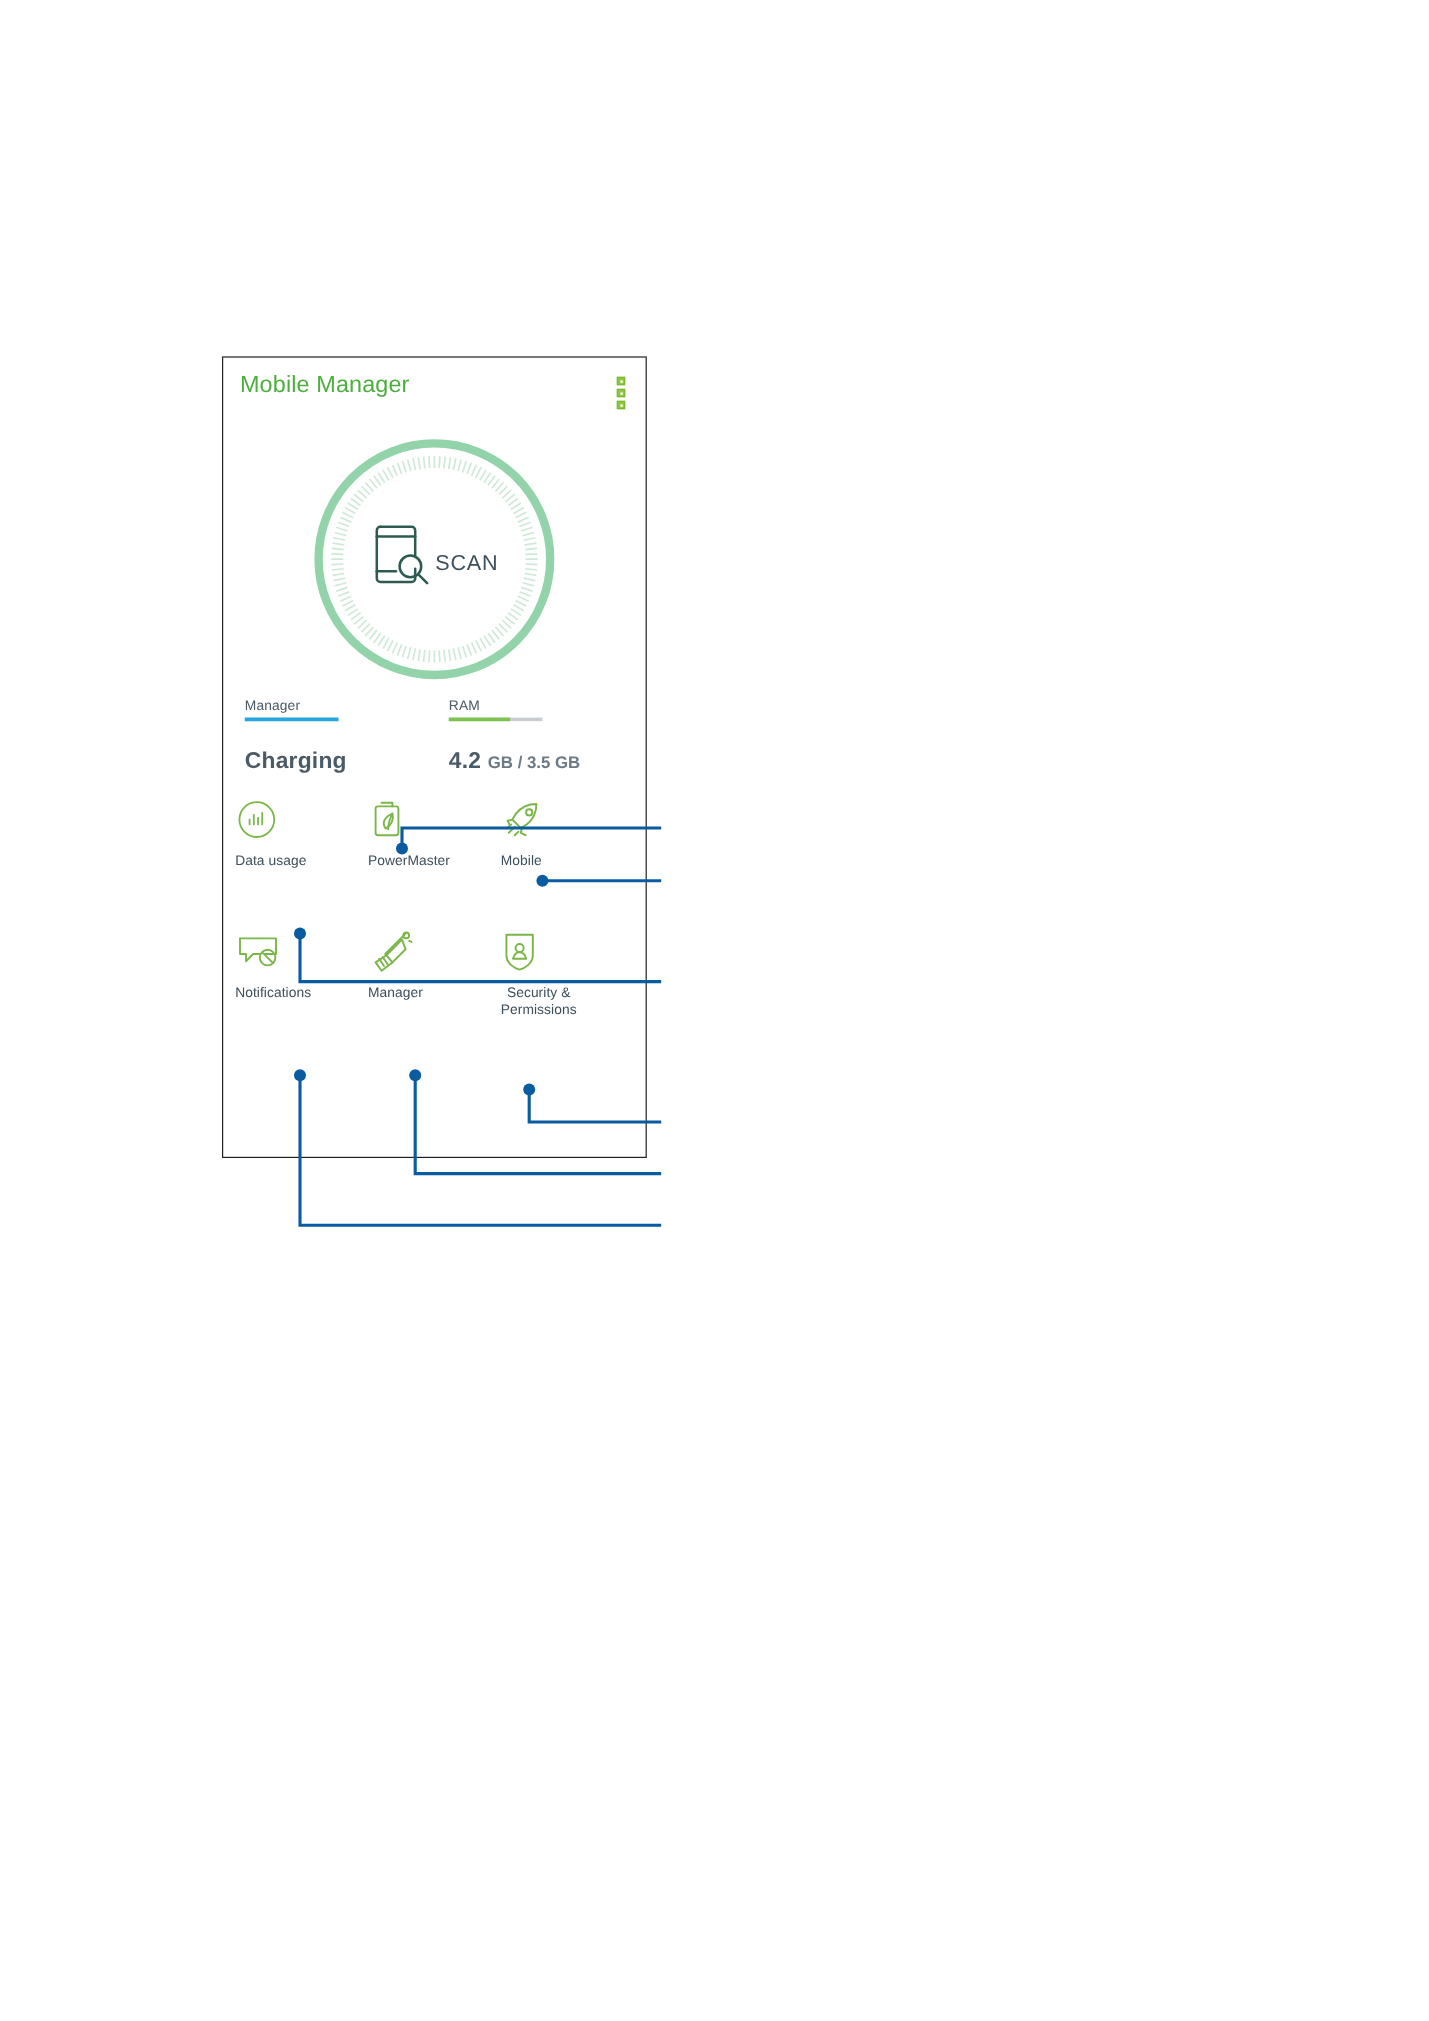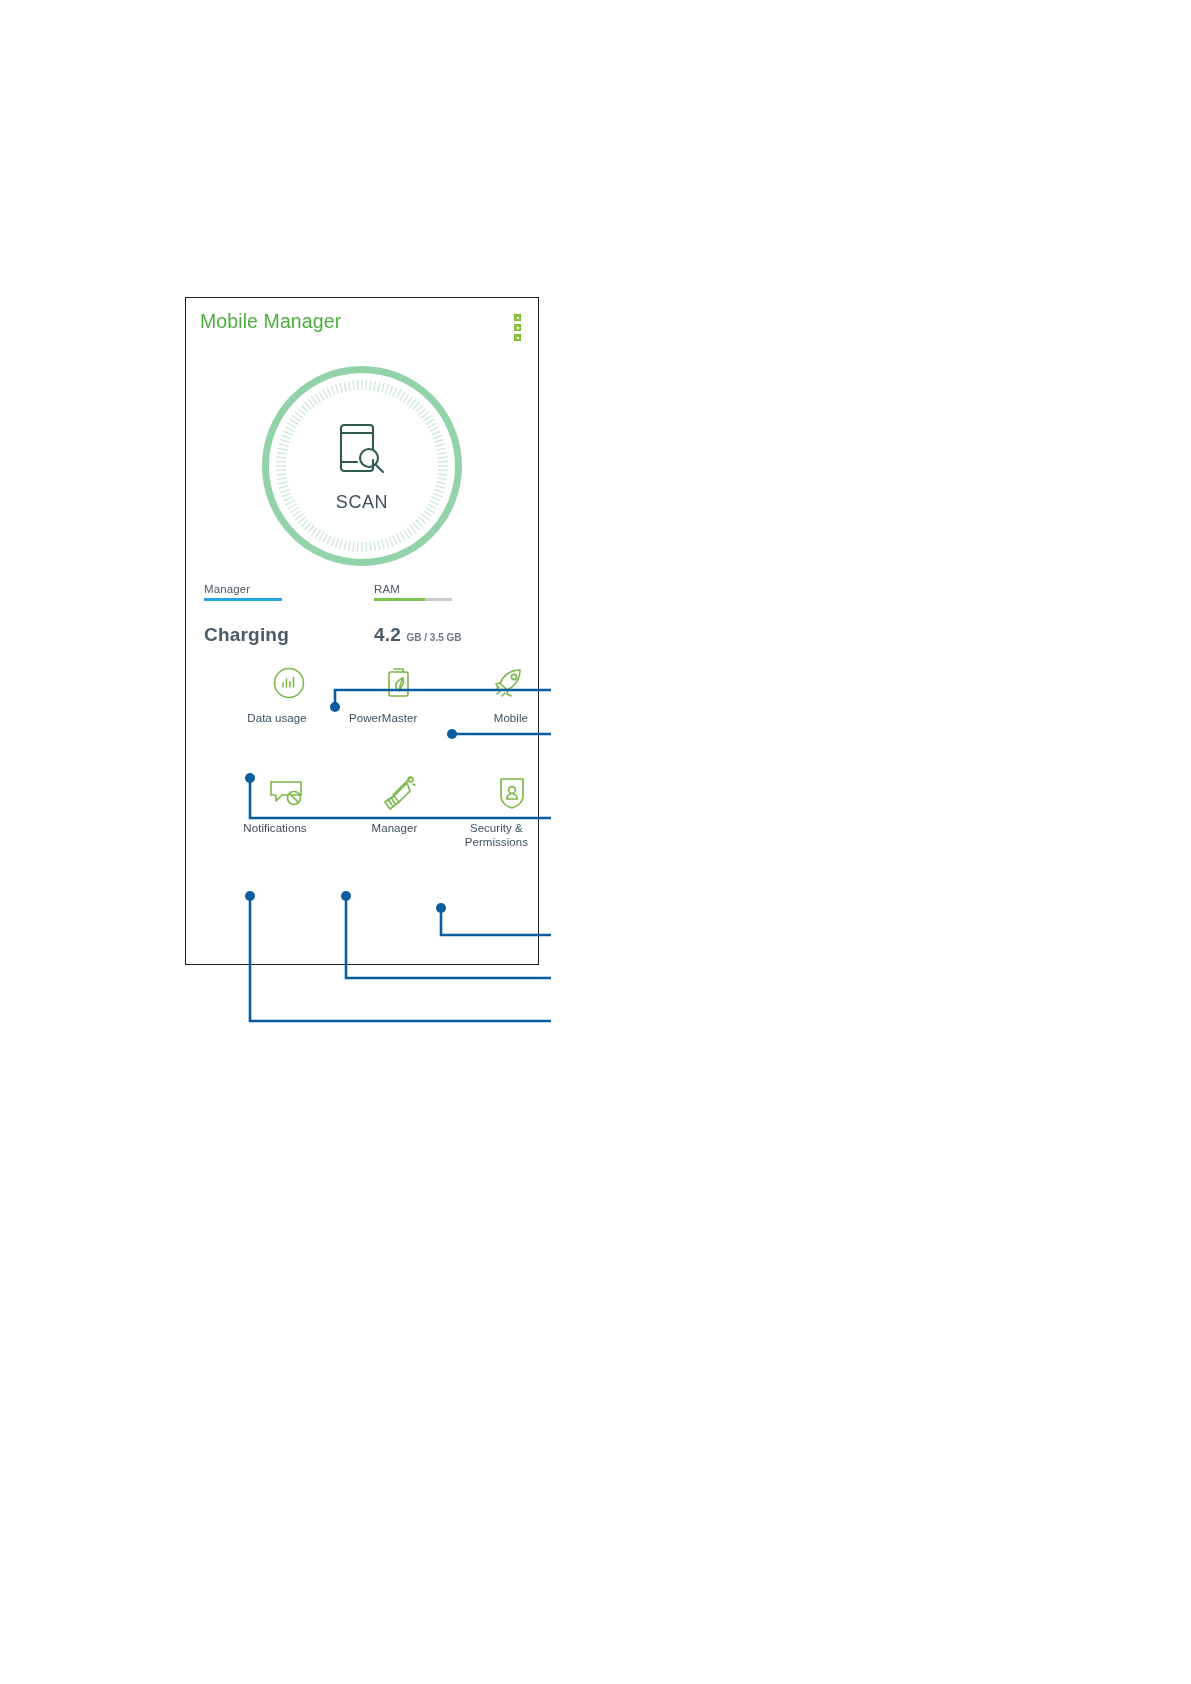--- a/index.html
+++ b/index.html
@@ -55,21 +55,21 @@
   #dial .ring{
     position:absolute;inset:0;
     border-radius:50%;
     border:7px solid #92d3a9;
     box-sizing:border-box;
   }
   #dial .ticks{position:absolute;inset:0;}
   #dial .ticks svg{width:100%;height:100%;display:block;}
   #dial .inner{
     position:absolute;inset:0;
-    display:flex;flex-direction:column;
+    display:flex;flex-direction:row;
     align-items:center;justify-content:center;
     gap:2px;
   }
   #scan-glyph{display:block;}
   #scan-label{
     font-size:18px;color:#3d4f5c;letter-spacing:0.6px;
     margin-top:6px;
   }
   
   #stats{
@@ -82,31 +82,31 @@
   .stat .cap{
     font-size:11.5px;color:#4a5a66;margin-bottom:3px;letter-spacing:0.1px;
   }
   .bar{height:3px;width:78px;background:#c9cccf;position:relative;border-radius:0;}
   .bar .fill{position:absolute;left:0;top:0;bottom:0;}
   .stat .val{
     margin-top:23px;
     font-size:19px;color:#4a5a66;font-weight:700;letter-spacing:0.2px;
     white-space:nowrap;
   }
-  .stat .val .sub{font-size:10px;color:#6b7a85;letter-spacing:0;}
+  .stat .val .sub{font-size:14px;color:#6b7a85;letter-spacing:0;}
   
   .tile-row{
     position:absolute;left:10px;right:10px;
     display:flex;
   }
   #row1{top:365px;}
   #row2{top:475px;}
   .tile{
     width:33.333%;
-    display:flex;flex-direction:column;align-items:flex-end;
+    display:flex;flex-direction:column;align-items:flex-start;
   }
   .tile .glyph{height:40px;display:flex;align-items:center;justify-content:center;}
   .tile .tlabel{
     margin-top:9px;
     font-size:11.5px;color:#3d4f5c;text-align:center;line-height:13.5px;
     letter-spacing:0.05px;
   }
   
   #leaders{
     position:absolute;left:0;top:0;width:1191px;height:1684px;

